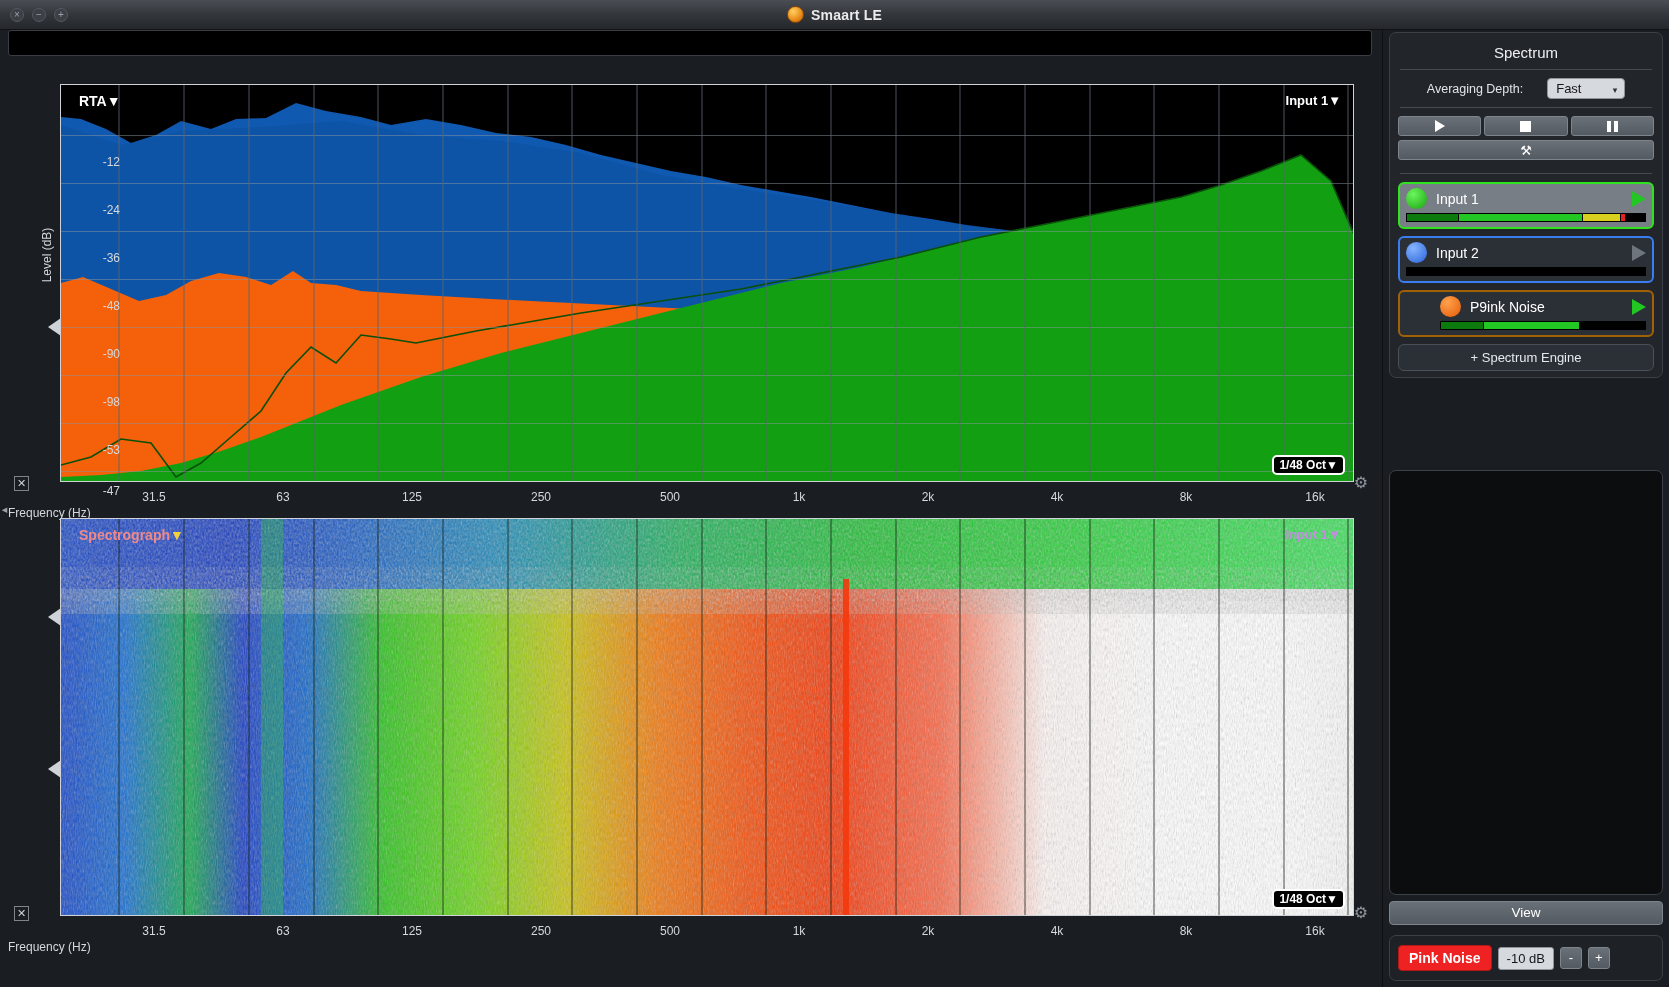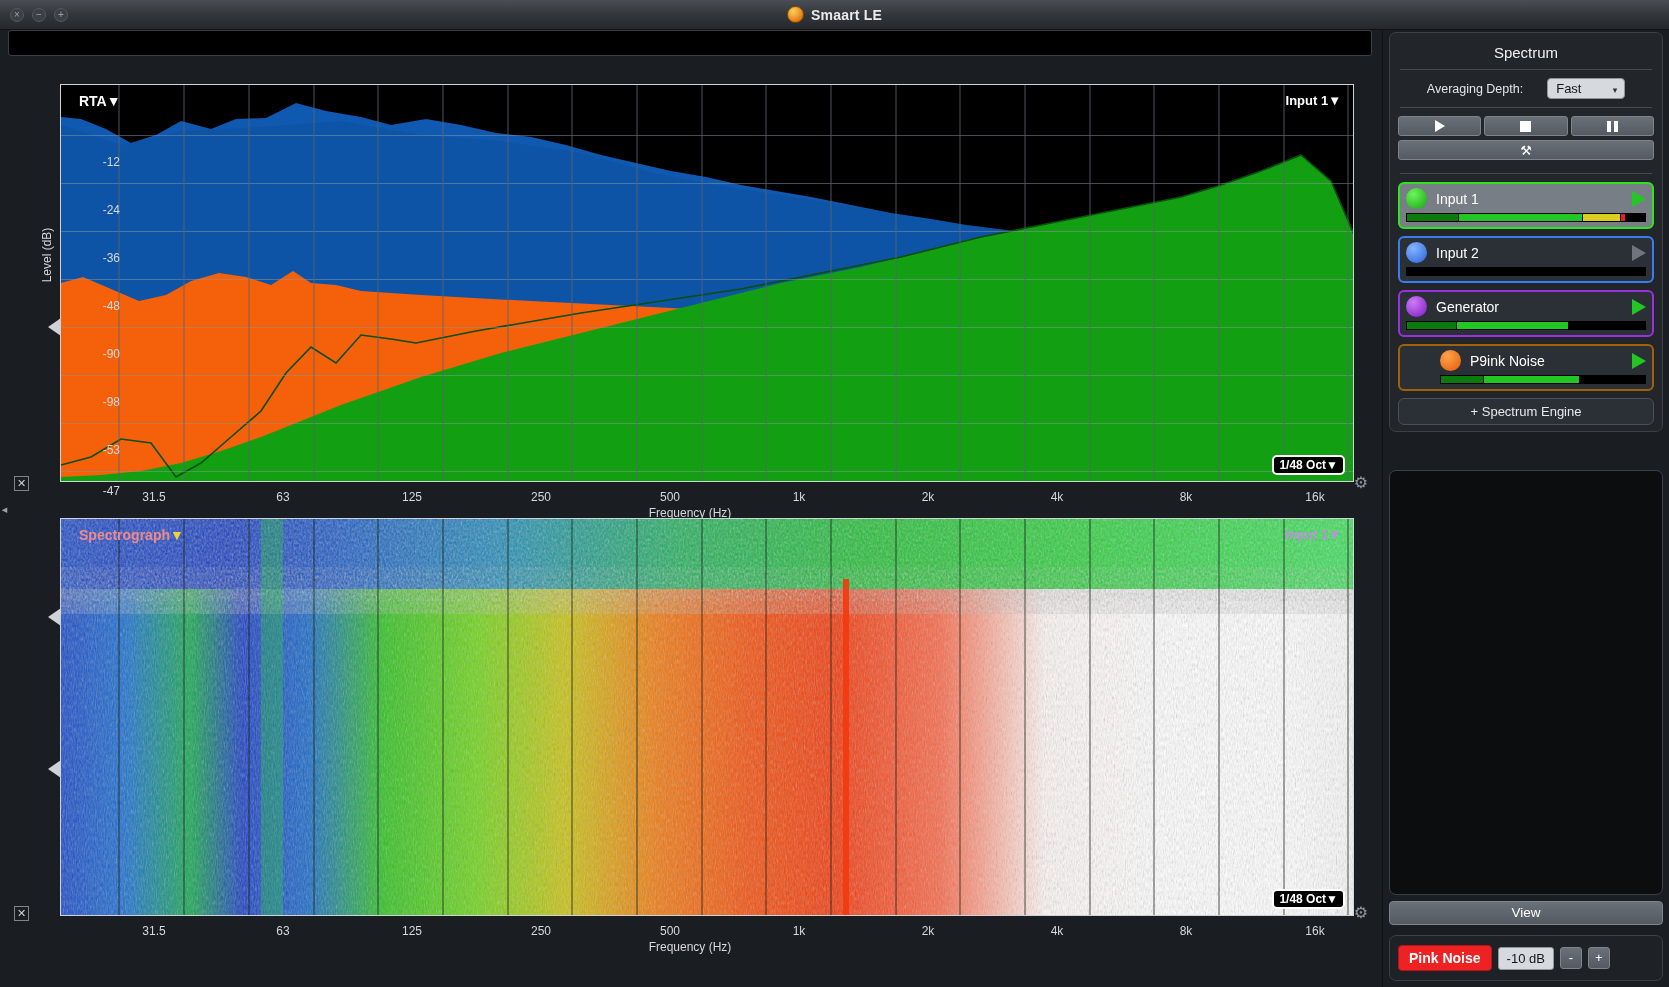--- a/index.html
+++ b/index.html
@@ -54,21 +54,21 @@
     position: absolute; left: -6px; top: 190px; width: 90px;
     transform: rotate(-90deg); transform-origin: center;
     color: #d5d8dc; font-size: 12px; text-align: center;
   }
   .ytick {
     position: absolute; right: 1252px; width: 44px; text-align: right;
     color: #d5d8dc; font-size: 12px;
   }
   .xtick { position: absolute; top: 432px; color: #d5d8dc; font-size: 12px; transform: translateX(-50%); }
   .xaxis-title {
-    position: absolute; top: 448px; left: 0; width: 1364px; text-align: center;
+    position: absolute; top: 448px; left: 0; width: 1364px; 
     color: #d5d8dc; font-size: 12px;
   }
 
   .rta-title {
     position: absolute; left: 18px; top: 8px; color: #fff;
     font-size: 14px; font-weight: bold; cursor: pointer; z-index: 9;
   }
   .rta-src {
     position: absolute; right: 12px; top: 8px; color: #fff;
     font-size: 13px; font-weight: bold; cursor: pointer; z-index: 9;
@@ -499,33 +499,20 @@
           <span class="play-tri off"></span>
         </div>
         <div class="meterbar">
           <span class="mseg" style="width:20%;background:#000;"></span>
             <span class="mseg" style="width:50%;background:#000;"></span>
             <span class="mseg" style="width:20%;background:#000;"></span>
             <span class="mseg" style="width:10%;background:#000;"></span>
         </div>
       </div>
 
-      <div class="chan" style="border:2px solid #9b30e0;">
-        <div class="chan-top">
-          <span class="dot" style="background:radial-gradient(circle at 35% 30%,#cd7bf5,#7d18c4);"></span>
-          <span class="chan-name">Generator</span>
-          <span class="play-tri"></span>
-        </div>
-        <div class="meterbar">
-          <span class="mseg" style="width:21%;background:#0d7a0d;"></span>
-            <span class="mseg" style="width:47%;background:#23c723;"></span>
-            <span class="mseg" style="width:22%;background:#000;"></span>
-            <span class="mseg" style="width:10%;background:#000;"></span>
-        </div>
-      </div>
 
       <div class="chan" style="border:2px solid #a16207;padding-left:40px;">
         <div class="chan-top">
           <span class="dot" style="background:radial-gradient(circle at 35% 30%,#ffa24d,#e65a05);"></span>
           <span class="chan-name">P9ink Noise</span>
           <span class="play-tri"></span>
         </div>
         <div class="meterbar">
           <span class="mseg" style="width:21%;background:#0d7a0d;"></span>
             <span class="mseg" style="width:47%;background:#23c723;"></span>

